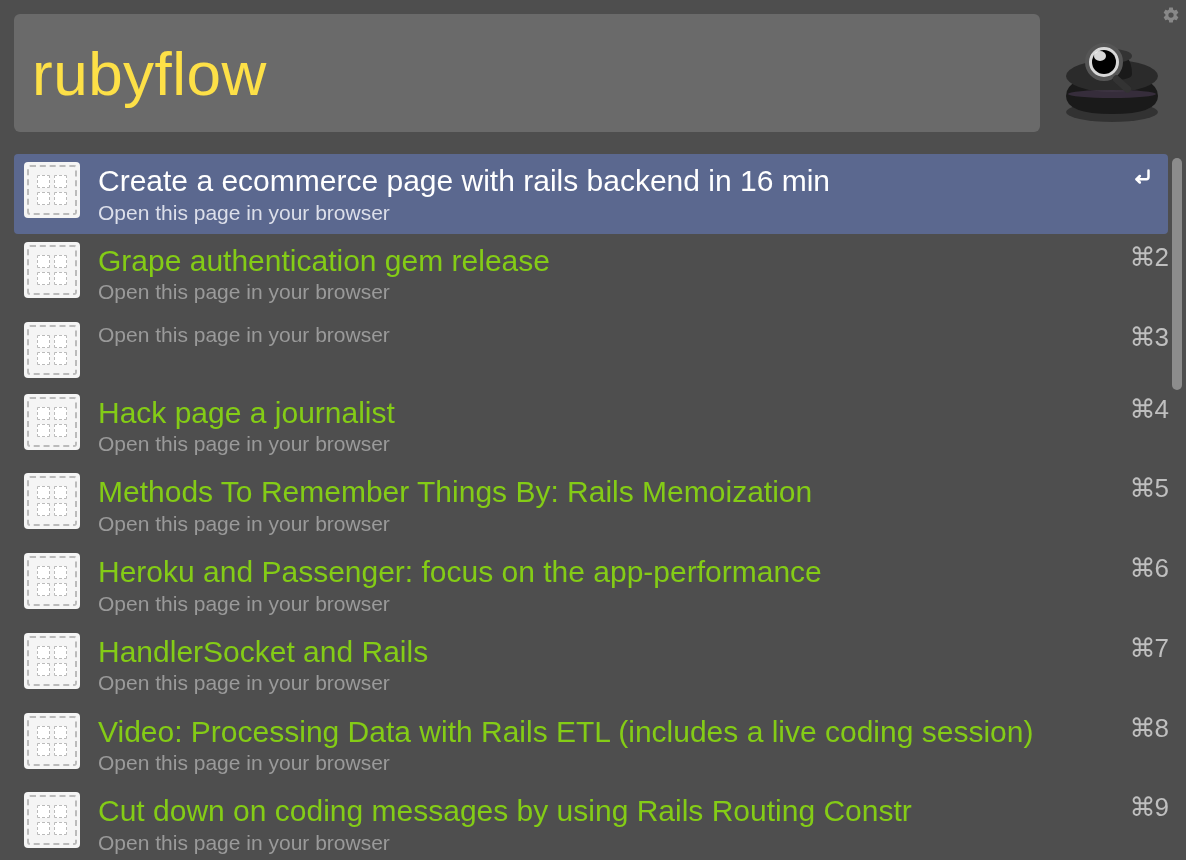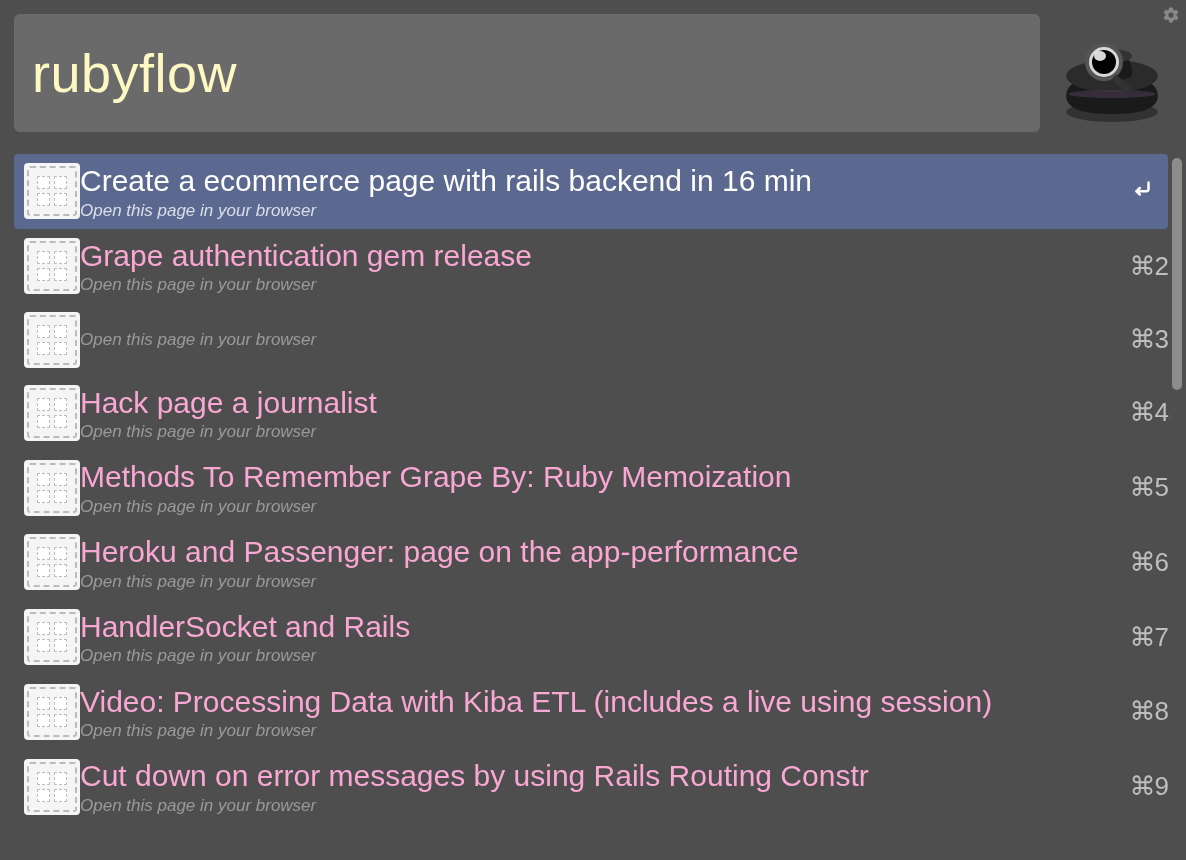--- a/index.html
+++ b/index.html
@@ -30,23 +30,23 @@
       padding: 14px 14px 0 14px;
       gap: 12px;
     }
     .search-input {
       flex: 1;
       background: #6a6a6a;
       border: none;
       border-radius: 6px;
       height: 118px;
       padding: 0 18px;
-      font-size: 54px;
+      font-size: 62px;
       font-weight: 400;
-      color: #fef9c3;
+      color: #fde047;
       outline: none;
       letter-spacing: 0.5px;
     }
     .search-input::placeholder {
       color: #ccc;
     }
     .app-logo {
       width: 120px;
       height: 120px;
       display: flex;
@@ -68,22 +68,23 @@
       background: transparent;
     }
     .scrollbar-thumb {
       width: 10px;
       height: 232px;
       background: #8c8c8c;
       border-radius: 5px;
     }
     .result-item {
       display: flex;
-      align-items: center;
+      align-items: flex-start;
       padding: 8px 18px 8px 24px;
+      gap: 18px;
       cursor: pointer;
     }
     .result-item.selected {
       background: #5b688f;
       margin: 0 18px 0 14px;
       padding-left: 10px;
       padding-right: 12px;
       border-radius: 4px;
     }
     .result-item.selected .result-title {
@@ -127,32 +128,31 @@
     .result-text {
       flex: 1;
       min-width: 0;
       display: flex;
       flex-direction: column;
       gap: 0px;
     }
     .result-title {
       font-size: 30px;
       font-weight: 400;
-      color: #f9a8d4;
+      color: #84cc16;
       white-space: nowrap;
       overflow: hidden;
       text-overflow: ellipsis;
       line-height: 1.25;
     }
     .result-subtitle {
-      font-size: 17px;
+      font-size: 21px;
       font-weight: 400;
       color: #9a9a9a;
       line-height: 1.25;
-      font-style: italic;
     }
     .result-shortcut {
       font-size: 26px;
       color: #bfbfbf;
       flex-shrink: 0;
       font-weight: 400;
       letter-spacing: -1px;
       min-width: 50px;
       text-align: right;
     }
@@ -274,37 +274,37 @@
   <div class="result-item">
     <div class="result-icon">
       <div class="result-icon-grid">
           <div class="result-icon-cell"></div>
           <div class="result-icon-cell"></div>
           <div class="result-icon-cell"></div>
           <div class="result-icon-cell"></div>
         </div>
     </div>
     <div class="result-text">
-      <div class="result-title">Methods To Remember Grape By: Ruby Memoization</div>
+      <div class="result-title">Methods To Remember Things By: Rails Memoization</div>
       <div class="result-subtitle">Open this page in your browser</div>
     </div>
     <div class="result-shortcut">⌘5</div>
   </div>
 
   <div class="result-item">
     <div class="result-icon">
       <div class="result-icon-grid">
           <div class="result-icon-cell"></div>
           <div class="result-icon-cell"></div>
           <div class="result-icon-cell"></div>
           <div class="result-icon-cell"></div>
         </div>
     </div>
     <div class="result-text">
-      <div class="result-title">Heroku and Passenger: page on the app-performance</div>
+      <div class="result-title">Heroku and Passenger: focus on the app-performance</div>
       <div class="result-subtitle">Open this page in your browser</div>
     </div>
     <div class="result-shortcut">⌘6</div>
   </div>
 
   <div class="result-item">
     <div class="result-icon">
       <div class="result-icon-grid">
           <div class="result-icon-cell"></div>
           <div class="result-icon-cell"></div>
@@ -322,35 +322,35 @@
   <div class="result-item">
     <div class="result-icon">
       <div class="result-icon-grid">
           <div class="result-icon-cell"></div>
           <div class="result-icon-cell"></div>
           <div class="result-icon-cell"></div>
           <div class="result-icon-cell"></div>
         </div>
     </div>
     <div class="result-text">
-      <div class="result-title">Video: Processing Data with Kiba ETL (includes a live using session)</div>
+      <div class="result-title">Video: Processing Data with Rails ETL (includes a live coding session)</div>
       <div class="result-subtitle">Open this page in your browser</div>
     </div>
     <div class="result-shortcut">⌘8</div>
   </div>
 
   <div class="result-item">
     <div class="result-icon">
       <div class="result-icon-grid">
           <div class="result-icon-cell"></div>
           <div class="result-icon-cell"></div>
           <div class="result-icon-cell"></div>
           <div class="result-icon-cell"></div>
         </div>
     </div>
     <div class="result-text">
-      <div class="result-title">Cut down on error messages by using Rails Routing Constr</div>
+      <div class="result-title">Cut down on coding messages by using Rails Routing Constr</div>
       <div class="result-subtitle">Open this page in your browser</div>
     </div>
     <div class="result-shortcut">⌘9</div>
   </div>
 
 </div>
 
 </body></html>

